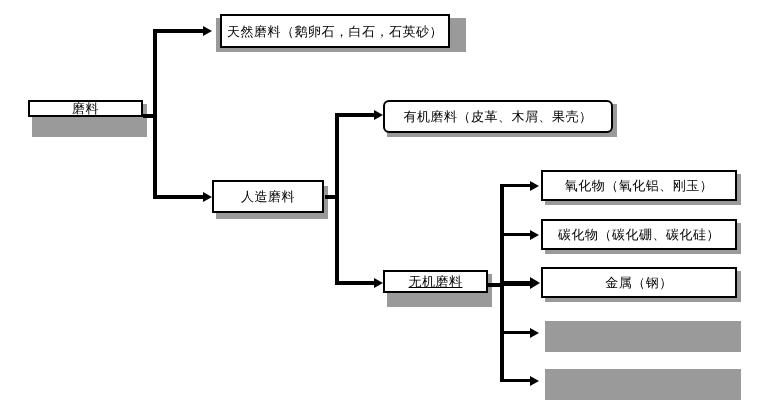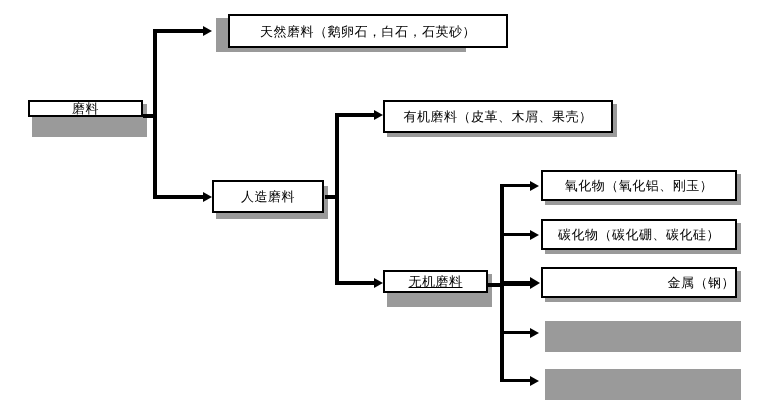--- a/index.html
+++ b/index.html
@@ -115,43 +115,43 @@
   <div class="shadow" style="left:545px; top:174px; width:196px; height:31px;"></div>
   <div class="shadow" style="left:545px; top:223px; width:196px; height:31px;"></div>
   <div class="shadow" style="left:545px; top:271px; width:196px; height:31px;"></div>
   <div class="shadow" style="left:545px; top:321px; width:196px; height:31px;"></div>
   <div class="shadow" style="left:545px; top:369px; width:196px; height:31px;"></div>
 
   <div class="node" style="left:28px; top:100px; width:115px; height:17px;">
     <span class="node-label">磨料</span>
   </div>
 
-  <div class="node" style="left:228px; top:14px; width:280px; height:34px;">
+  <div class="node" style="left:220px; top:14px; width:230px; height:34px;">
     <span class="node-label">天然磨料（鹅卵石，白石，石英砂）</span>
   </div>
 
   <div class="node" style="left:212px; top:180px; width:112px; height:33px;">
     <span class="node-label">人造磨料</span>
   </div>
 
-  <div class="node" style="left:383px; top:100px; width:230px; height:33px;">
+  <div class="node" style="left:383px; top:100px; width:230px; height:33px;border-radius:6px;">
     <span class="node-label">有机磨料（皮革、木屑、果壳）</span>
   </div>
 
   <div class="node" style="left:383px; top:270px; width:105px; height:23px;text-decoration:underline;">
     <span class="node-label">无机磨料</span>
   </div>
 
   <div class="node" style="left:541px; top:170px; width:196px; height:31px;">
     <span class="node-label">氧化物（氧化铝、刚玉）</span>
   </div>
 
   <div class="node" style="left:541px; top:219px; width:196px; height:31px;">
     <span class="node-label">碳化物（碳化硼、碳化硅）</span>
   </div>
 
-  <div class="node" style="left:541px; top:267px; width:196px; height:31px;justify-content:flex-end;">
+  <div class="node" style="left:541px; top:267px; width:196px; height:31px;">
     <span class="node-label">金属（钢）</span>
   </div>
 
 
 
 </div>
 
 </body></html>

